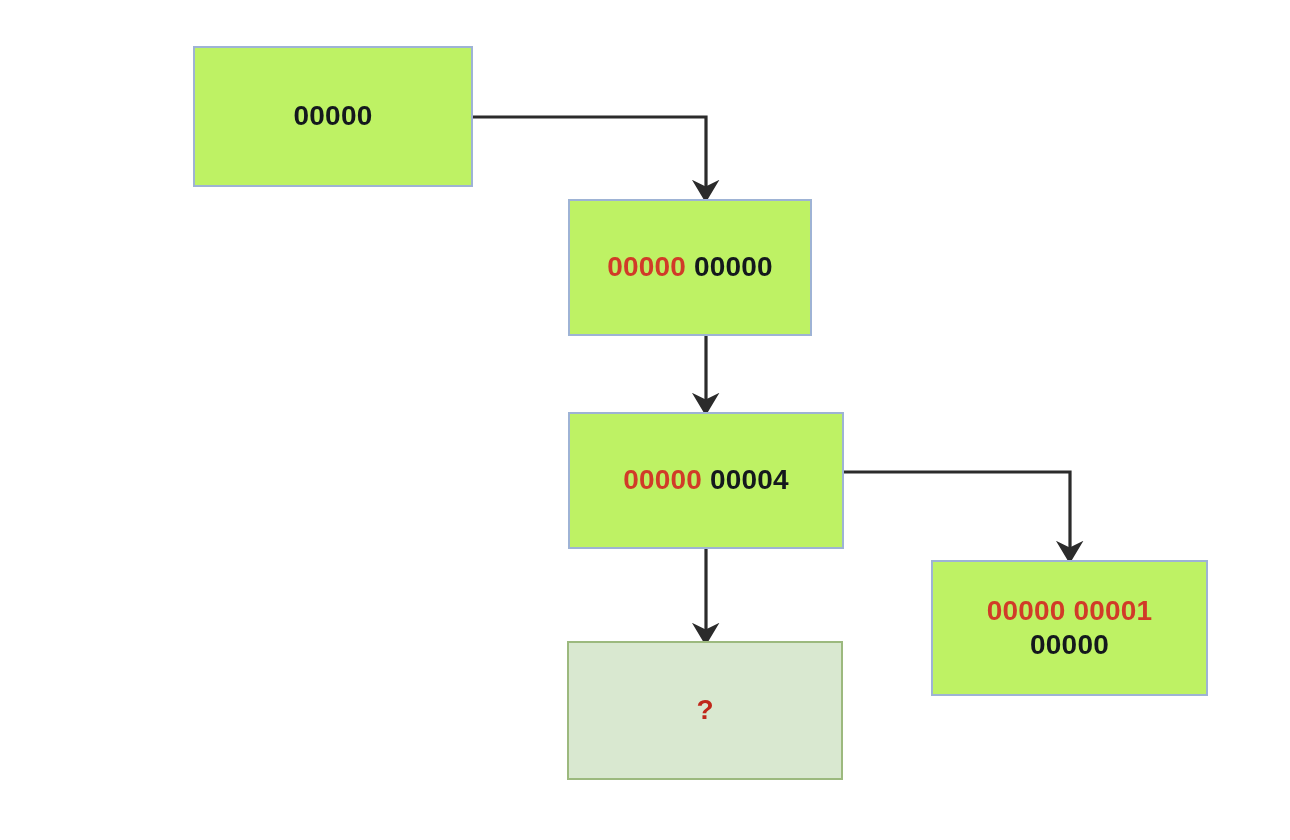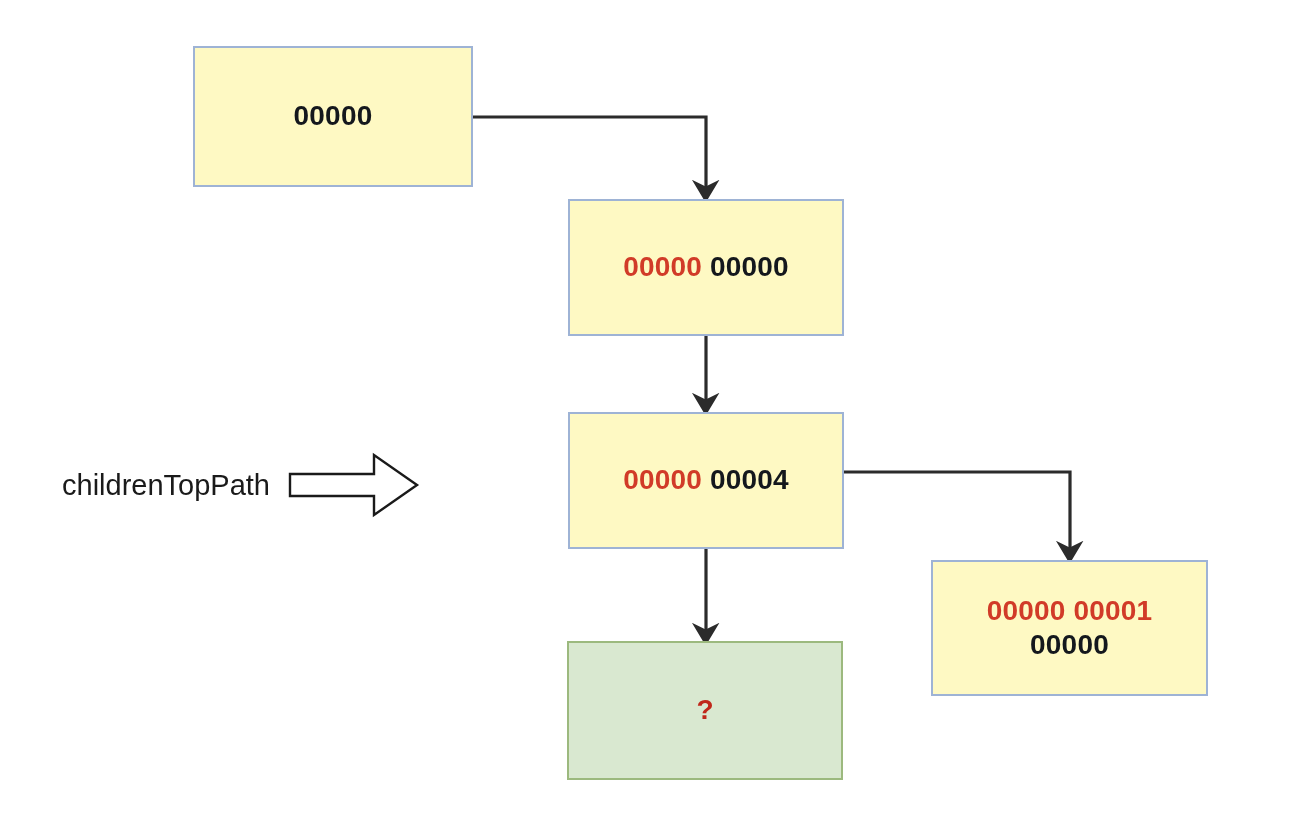--- a/index.html
+++ b/index.html
@@ -19,21 +19,21 @@
     position: absolute;
     box-sizing: border-box;
     display: flex;
     flex-direction: column;
     align-items: center;
     justify-content: center;
     text-align: center;
     line-height: 1.22;
   }
   .node-blue {
-    background: #fef9c3;
+    background: #bef264;
     border: 2px solid #9eb3d5;
     align-items: center;
   }
   .node-green {
     background: #d9e8d0;
     border: 2px solid #9cb97e;
   }
   .node-text {
     font-size: 28px;
     font-weight: 600;
@@ -46,21 +46,21 @@
   }
   .seg-black {
     color: #14181d;
   }
   .qmark {
     font-size: 28px;
     font-weight: 700;
     color: #c0271a;
   }
   #box1 { left: 193px; top: 46px;  width: 280px; height: 141px; }
-  #box2 { left: 568px; top: 199px; width: 276px; height: 137px; }
+  #box2 { left: 568px; top: 199px; width: 244px; height: 137px; }
   #box3 { left: 568px; top: 412px; width: 276px; height: 137px; }
   #box4 { left: 931px; top: 560px; width: 277px; height: 136px; }
   #box5 { left: 567px; top: 641px; width: 276px; height: 139px; }
 
   #edges {
     position: absolute;
     left: 0; top: 0;
     width: 1290px;
     height: 840px;
     pointer-events: none;
@@ -137,20 +137,14 @@
     </div>
     <div class="node-text">
       <span class="seg-black">00000</span>
     </div>
   </div>
 
   <div class="node node-green" id="box5">
     <div class="qmark">?</div>
   </div>
 
-  <div id="annotation">
-    <span class="annotation-label">childrenTopPath</span>
-    <svg class="block-arrow" width="132" height="66" viewBox="0 0 132 66" xmlns="http://www.w3.org/2000/svg">
-      <path d="M2,22 L86,22 L86,3 L129,33 L86,63 L86,44 L2,44 Z" fill="#ffffff" stroke="#1a1a1a" stroke-width="2.4" stroke-linejoin="miter"></path>
-    </svg>
-  </div>
 
 </div>
 
 </body></html>

